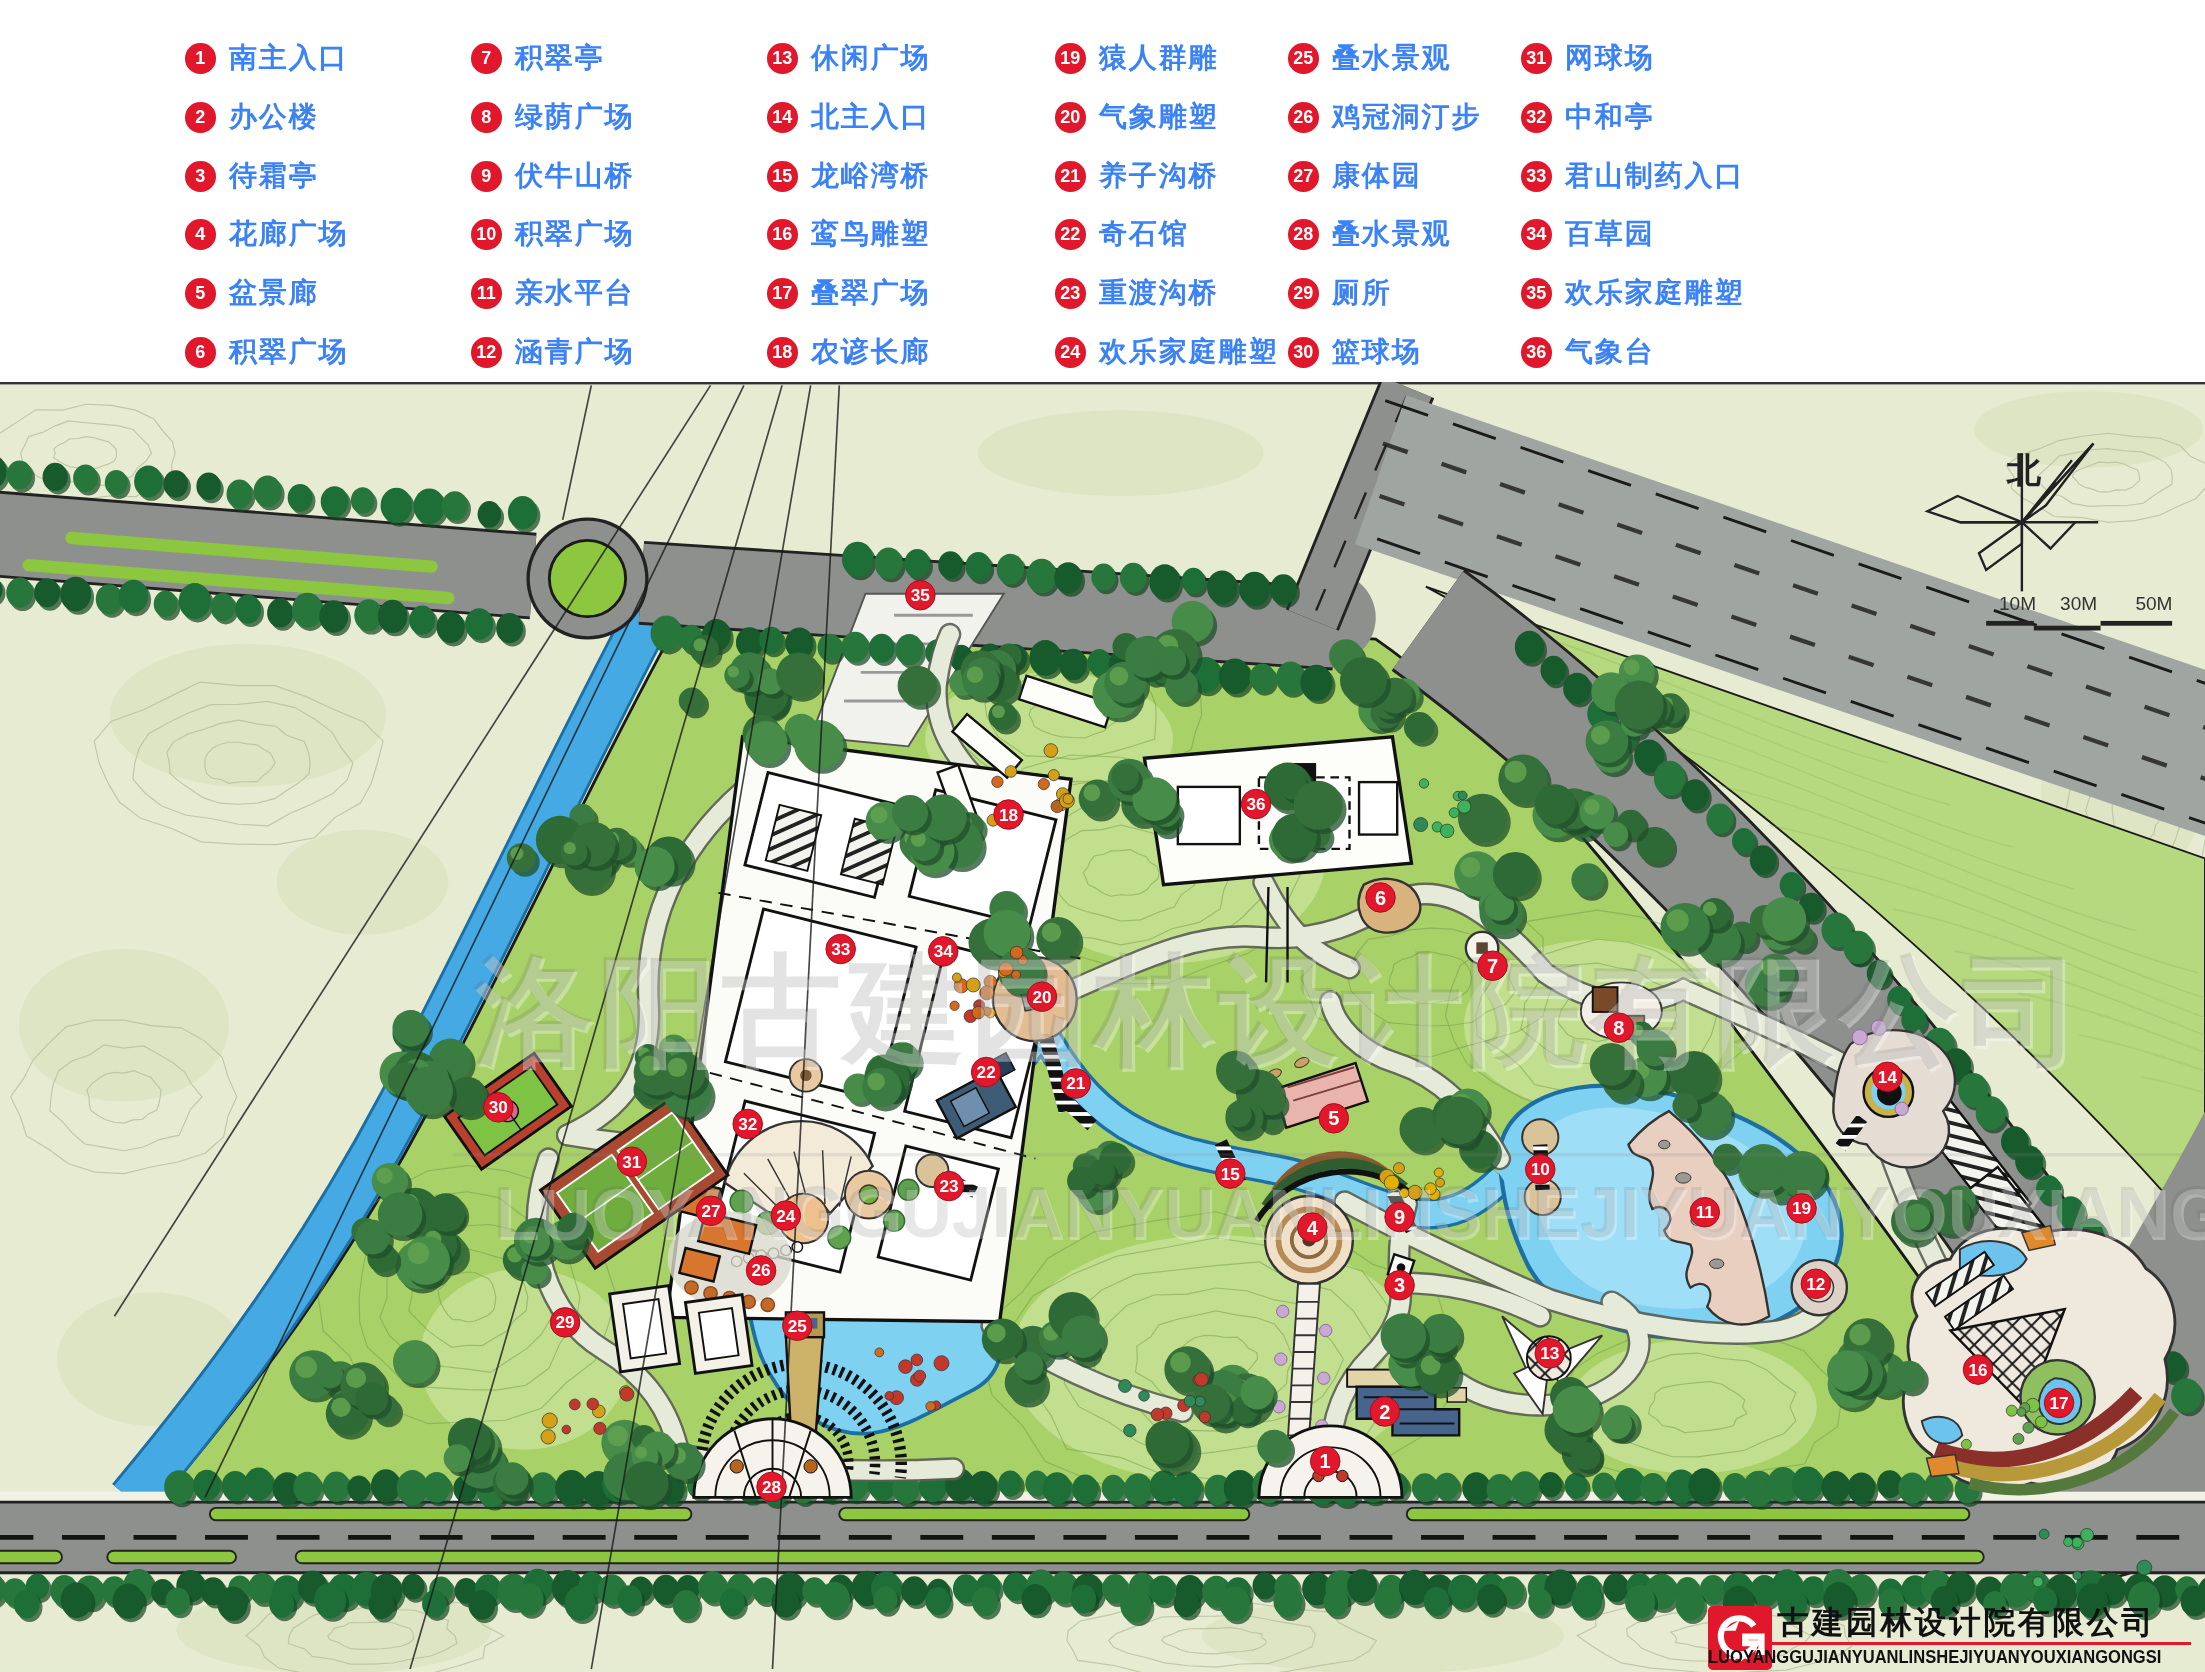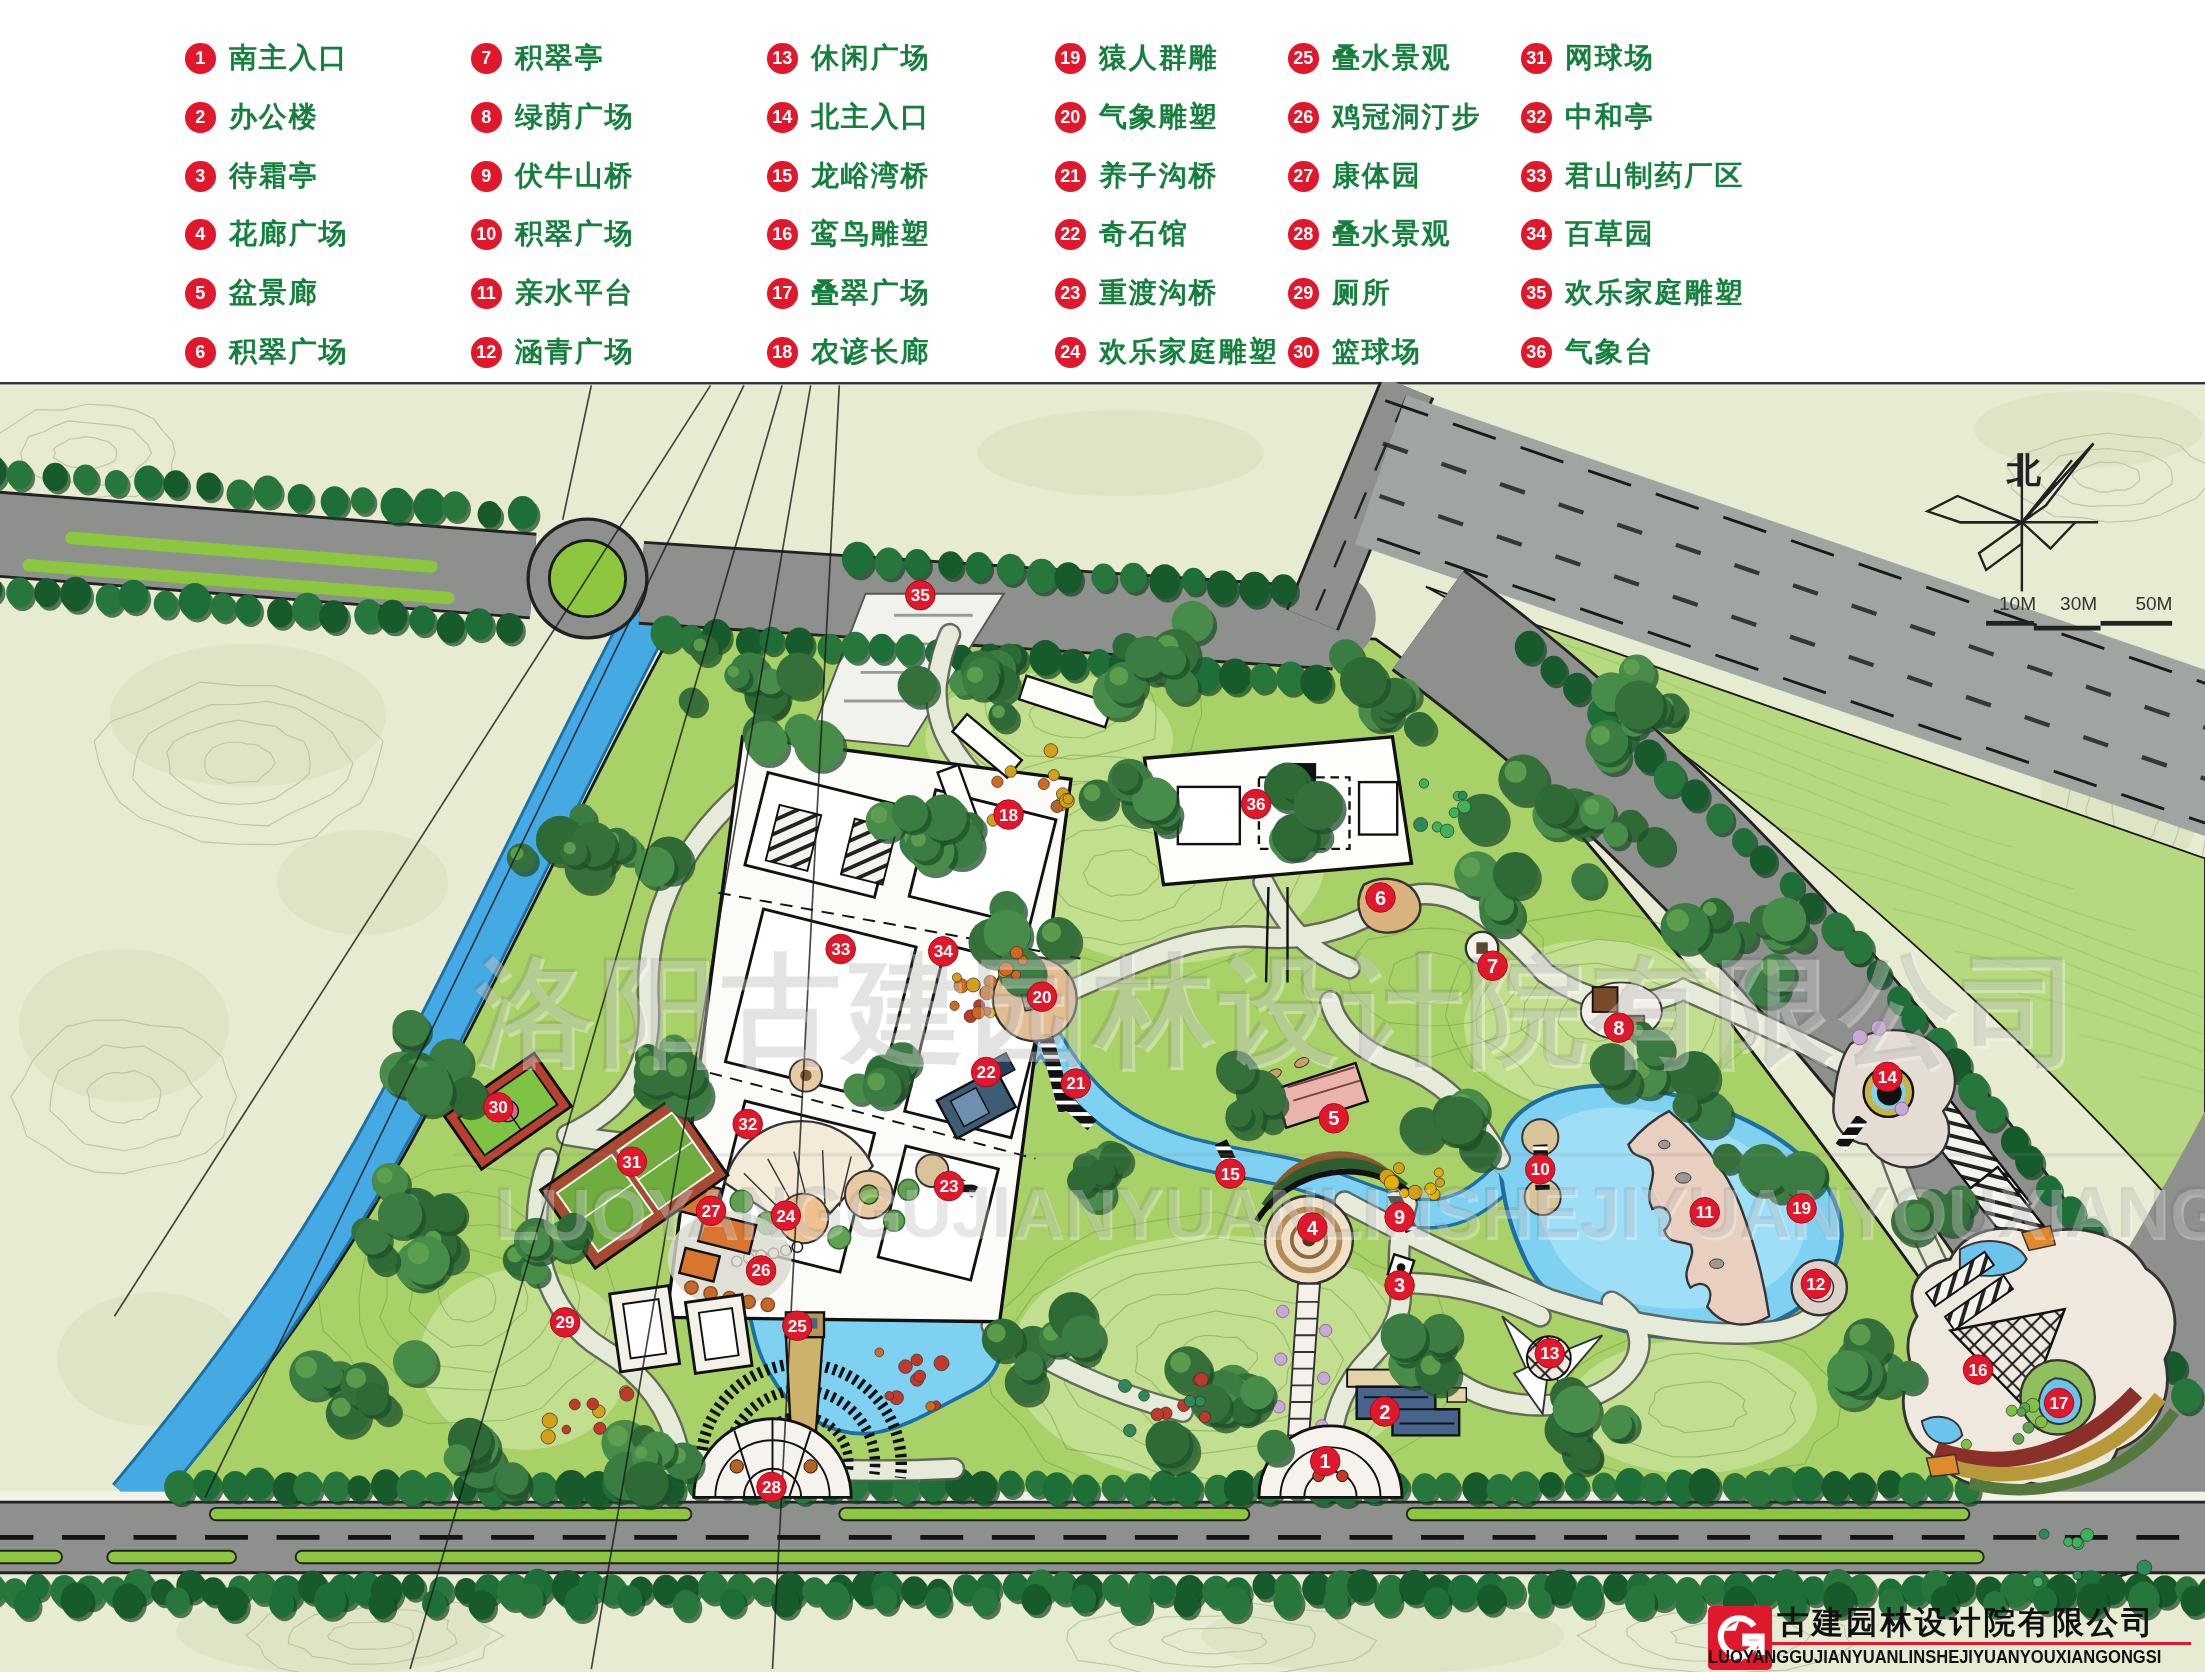--- a/index.html
+++ b/index.html
@@ -4,21 +4,21 @@
 <style>
   html,body{margin:0;padding:0;background:#fff;width:2205px;height:1672px;overflow:hidden;}
   body{font-family:"Liberation Sans","DejaVu Sans",sans-serif;position:relative;}
   #stage{position:absolute;left:0;top:0;width:2205px;height:1672px;}
   svg{position:absolute;left:0;top:0;}
   
   #legend{position:absolute;left:0;top:0;width:2205px;height:382px;background:#fff;z-index:5;}
   .legend-item{position:absolute;display:flex;align-items:center;gap:13.4px;height:30.5px;}
   .lg-badge{display:flex;align-items:center;justify-content:center;width:30.5px;height:30.5px;border-radius:50%;
     background:#e1182b;color:#fff;font-weight:bold;font-size:18px;flex:0 0 30.5px;}
-  .lg-label{font-size:28px;font-weight:600;color:#15803d;letter-spacing:1.9px;white-space:nowrap;}
+  .lg-label{font-size:28px;font-weight:600;color:#3b82f6;letter-spacing:1.9px;white-space:nowrap;}
   
   #logo{position:absolute;right:14.3px;bottom:3.8px;display:flex;align-items:center;gap:14.3px;z-index:6;}
   #logo .logo-mark{width:64px;height:64px;}
   #logo .logo-text{display:flex;flex-direction:column;}
   .logo-cn{font-size:31.5px;font-weight:bold;color:#111;letter-spacing:2.9px;line-height:1.05;}
   .logo-rule{height:3.3px;background:#e1182b;margin:2.9px 0 1.9px 0;}
   .logo-en{font-size:17.6px;font-weight:bold;color:#111;letter-spacing:0px;transform:scaleX(0.94);transform-origin:left;}
 </style>
 </head>
 <body>
@@ -2209,21 +2209,21 @@
       <div class="legend-item" style="left: 1521px; top: 43px;">
         <span class="lg-badge">31</span>
         <span class="lg-label">网球场</span>
       </div>
       <div class="legend-item" style="left: 1521px; top: 102px;">
         <span class="lg-badge">32</span>
         <span class="lg-label">中和亭</span>
       </div>
       <div class="legend-item" style="left: 1521px; top: 161px;">
         <span class="lg-badge">33</span>
-        <span class="lg-label">君山制药厂区</span>
+        <span class="lg-label">君山制药入口</span>
       </div>
       <div class="legend-item" style="left: 1521px; top: 219px;">
         <span class="lg-badge">34</span>
         <span class="lg-label">百草园</span>
       </div>
       <div class="legend-item" style="left: 1521px; top: 278px;">
         <span class="lg-badge">35</span>
         <span class="lg-label">欢乐家庭雕塑</span>
       </div>
       <div class="legend-item" style="left: 1521px; top: 337px;">

